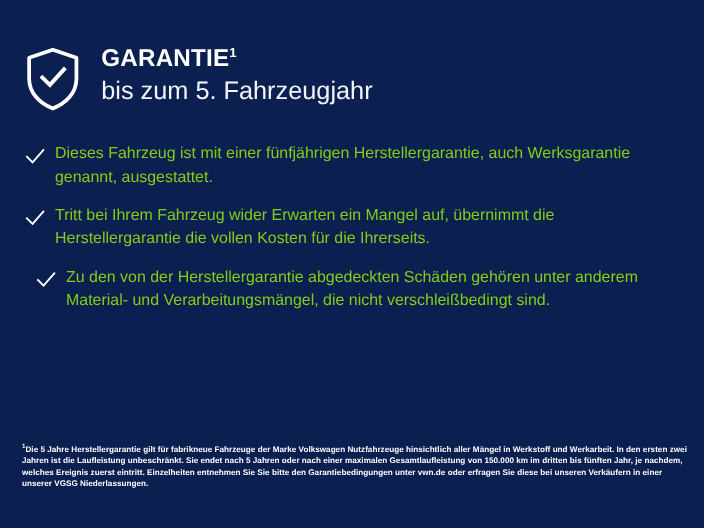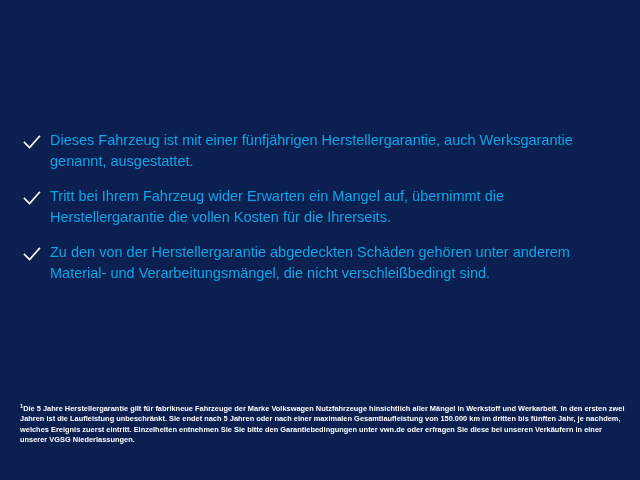--- a/index.html
+++ b/index.html
@@ -87,38 +87,39 @@
     margin: 0;
     padding: 0;
   }
   .bullet {
     display: flex;
     align-items: flex-start;
     margin-bottom: 14px;
   }
   .bullet:last-child {
     margin-bottom: 0;
+    justify-content: flex-end;
   }
   .check-icon {
     flex: 0 0 auto;
     width: 20px;
     height: 22px;
     margin-right: 8px;
     margin-top: 1px;
   }
   .check-icon svg {
     display: block;
     width: 20px;
     height: 22px;
   }
   .bullet-text {
     font-size: 14.5px;
     line-height: 21px;
     font-weight: 400;
-    color: #0ea5e9;
+    color: #84cc16;
     max-width: 560px;
   }
 
   
   .footnote {
     position: absolute;
     left: 20px;
     right: 14px;
     top: 404px;
     font-size: 7.4px;
@@ -131,20 +132,32 @@
     font-size: 5.6px;
     vertical-align: super;
     line-height: 0;
   }
 </style>
 </head>
 <body>
 
 <div id="page">
 
+  <div class="hero">
+    <span class="shield-wrap">
+      <svg viewBox="0 0 52 60" fill="none" xmlns="http://www.w3.org/2000/svg">
+        <path d="M26 3.2 L47.5 10.5 V29.5 C47.5 42.2 38.4 51.5 26 56.6 C13.6 51.5 4.5 42.2 4.5 29.5 V10.5 Z" stroke="#ffffff" stroke-width="3.4" stroke-linejoin="round" fill="none"></path>
+        <path d="M16.5 28.5 L23.4 35.2 L36.2 21.0" stroke="#ffffff" stroke-width="3.6" stroke-linecap="square" stroke-linejoin="miter" fill="none"></path>
+      </svg>
+    </span>
+    <span class="hero-text">
+      <div class="hero-title"><span>GARANTIE</span><span class="sup">1</span></div>
+      <div class="hero-sub">bis zum 5. Fahrzeugjahr</div>
+    </span>
+  </div>
 
   <div class="body-block">
     <ul class="bullets">
       <li class="bullet">
         <span class="check-icon">
           <svg viewBox="0 0 20 22" fill="none" xmlns="http://www.w3.org/2000/svg">
             <path d="M2.5 11.5 L7.6 16.6 L17.4 5.4" stroke="#ffffff" stroke-width="1.7" stroke-linecap="square" fill="none"></path>
           </svg>
         </span>
         <span class="bullet-text">Dieses Fahrzeug ist mit einer fünfjährigen Herstellergarantie, auch Werksgarantie genannt, ausgestattet.</span>

